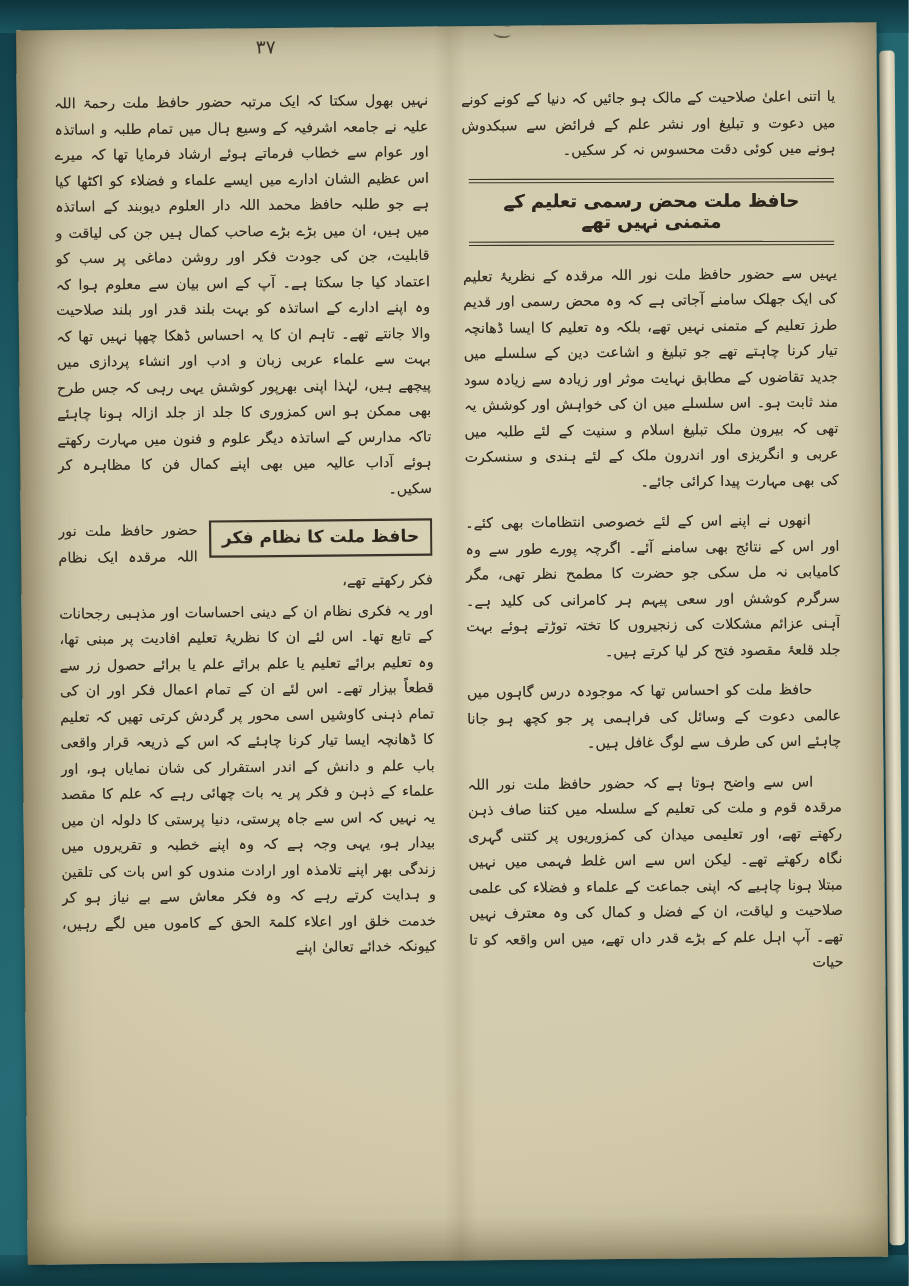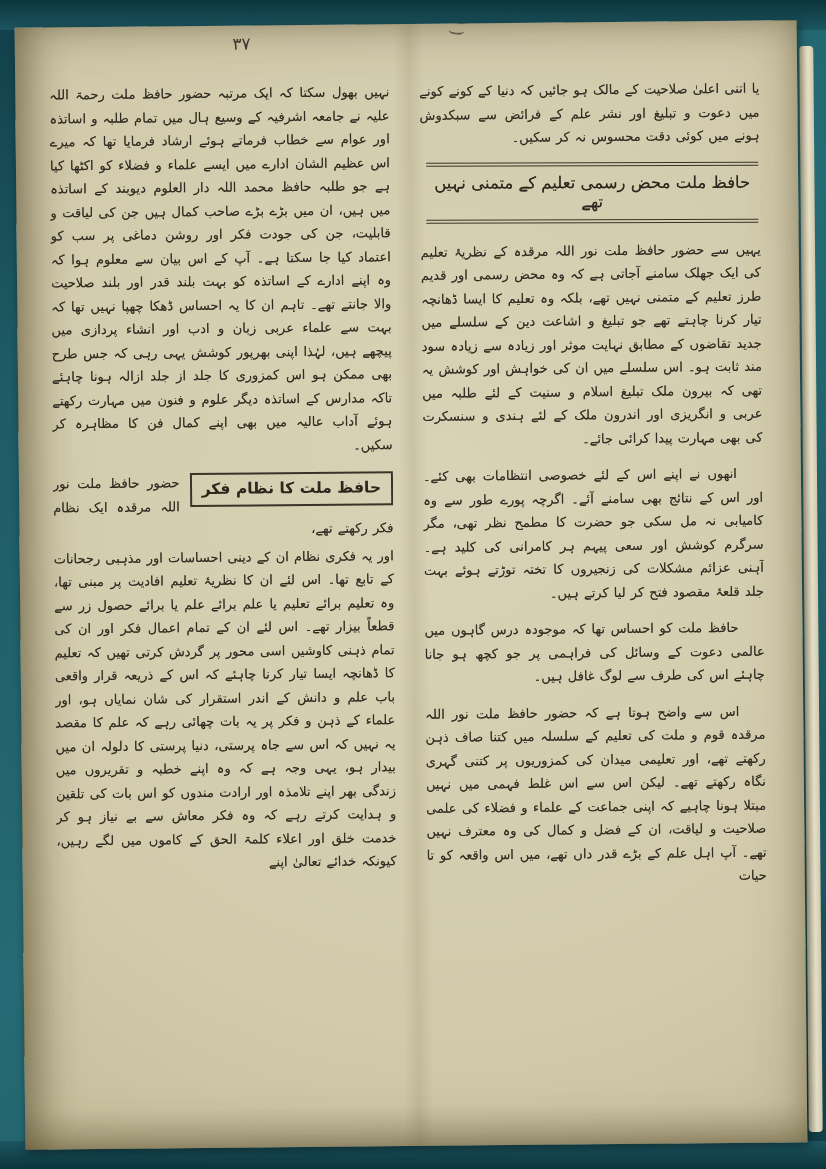--- a/index.html
+++ b/index.html
@@ -43,21 +43,21 @@
   .col p{
     margin:0 0 13px 0;
     font-size:13px;line-height:23.5px;color:#332c22;
     text-shadow:0 0 .4px rgba(51,44,34,.55);
     word-spacing:1px;
   }
   .col p.indent{text-indent:26px;}
   .rule-heading{
     margin:10px 2px 16px 6px;padding:7px 6px 8px 6px;
     border-top:4px double #3a332a;border-bottom:4px double #3a332a;
-    font-size:16.5px;font-weight:normal;color:#2d261d;text-align:center;
+    font-size:16.5px;font-weight:bold;color:#2d261d;text-align:center;
     transform:rotate(.4deg);
     text-shadow:0 0 .5px rgba(45,38,29,.6);
   }
   .boxed-heading{
     float:right;border:2px solid #3a332a;padding:3px 10px 5px 10px;
     margin:2px 0 6px 10px;font-size:15.5px;font-weight:bold;color:#2d261d;
     line-height:22px;
   }
   .fold-shadow{
     position:absolute;top:0;bottom:0;left:48.5%;width:30px;

